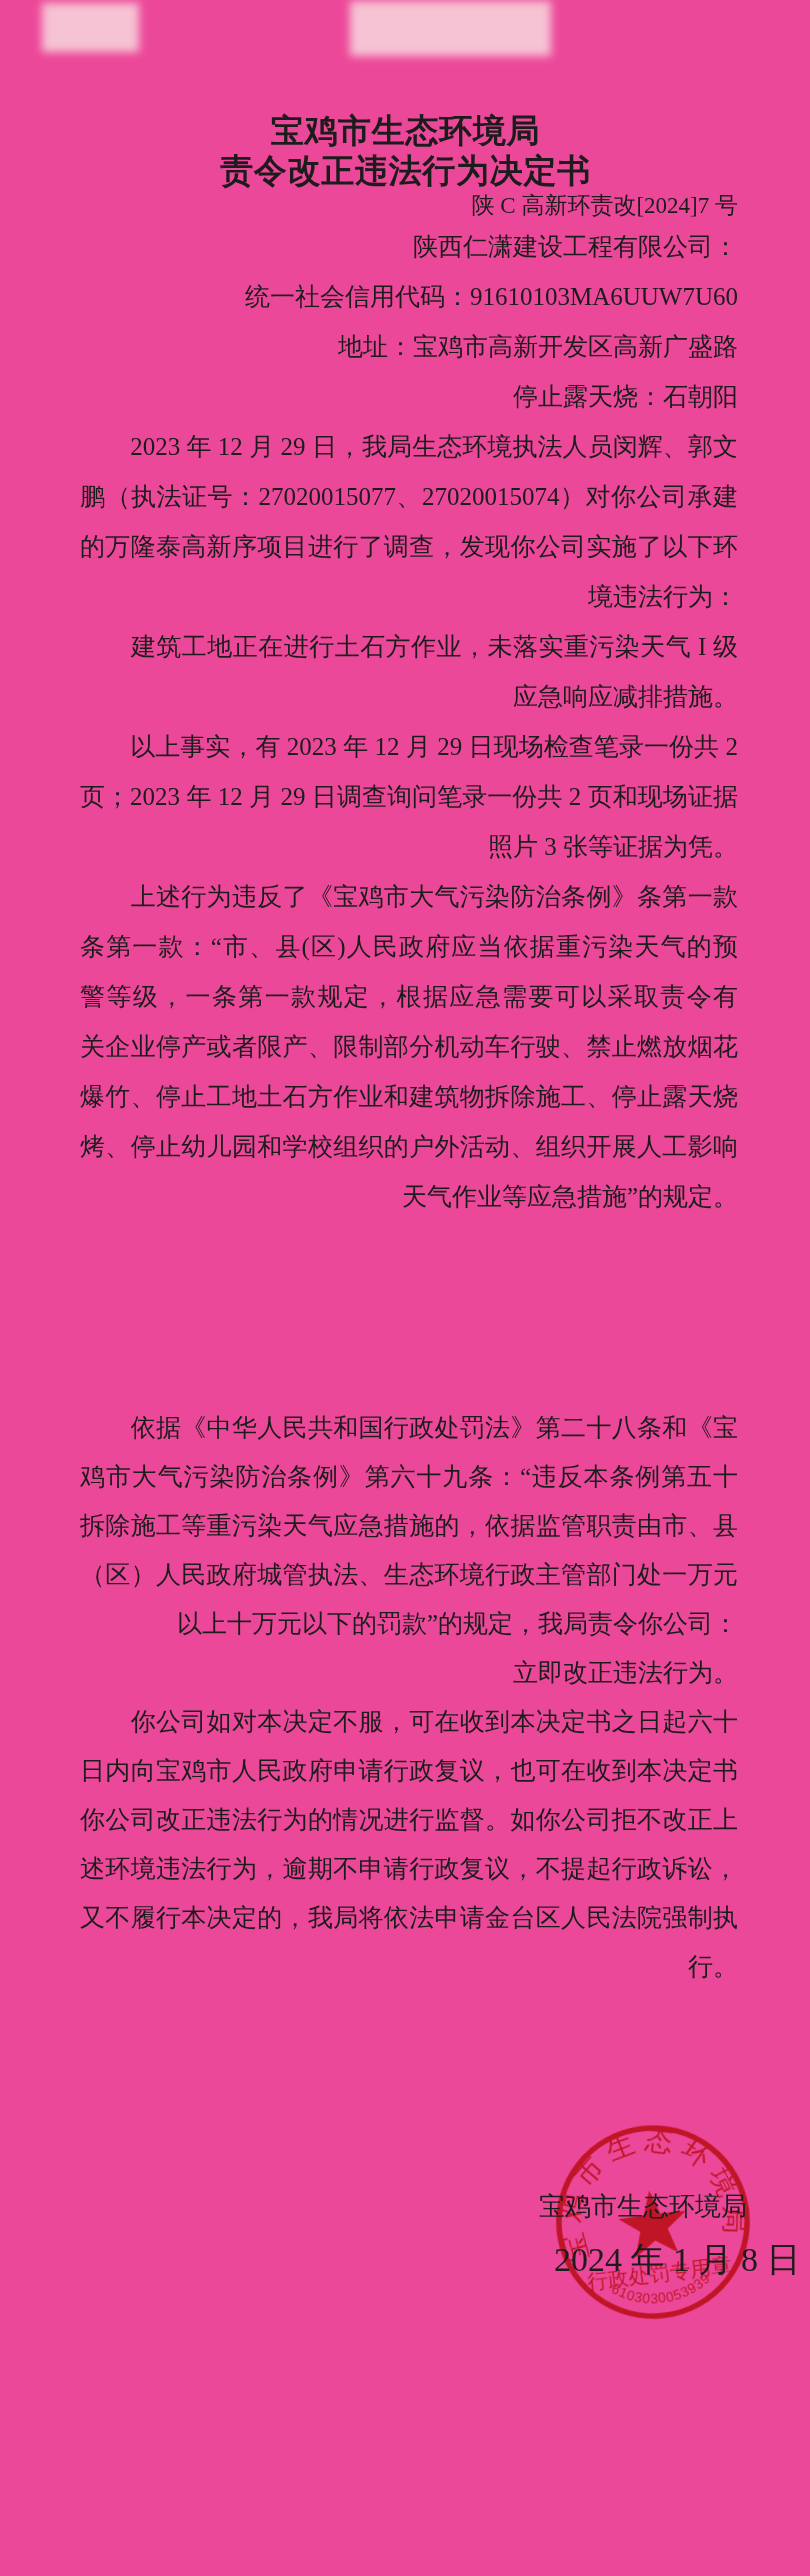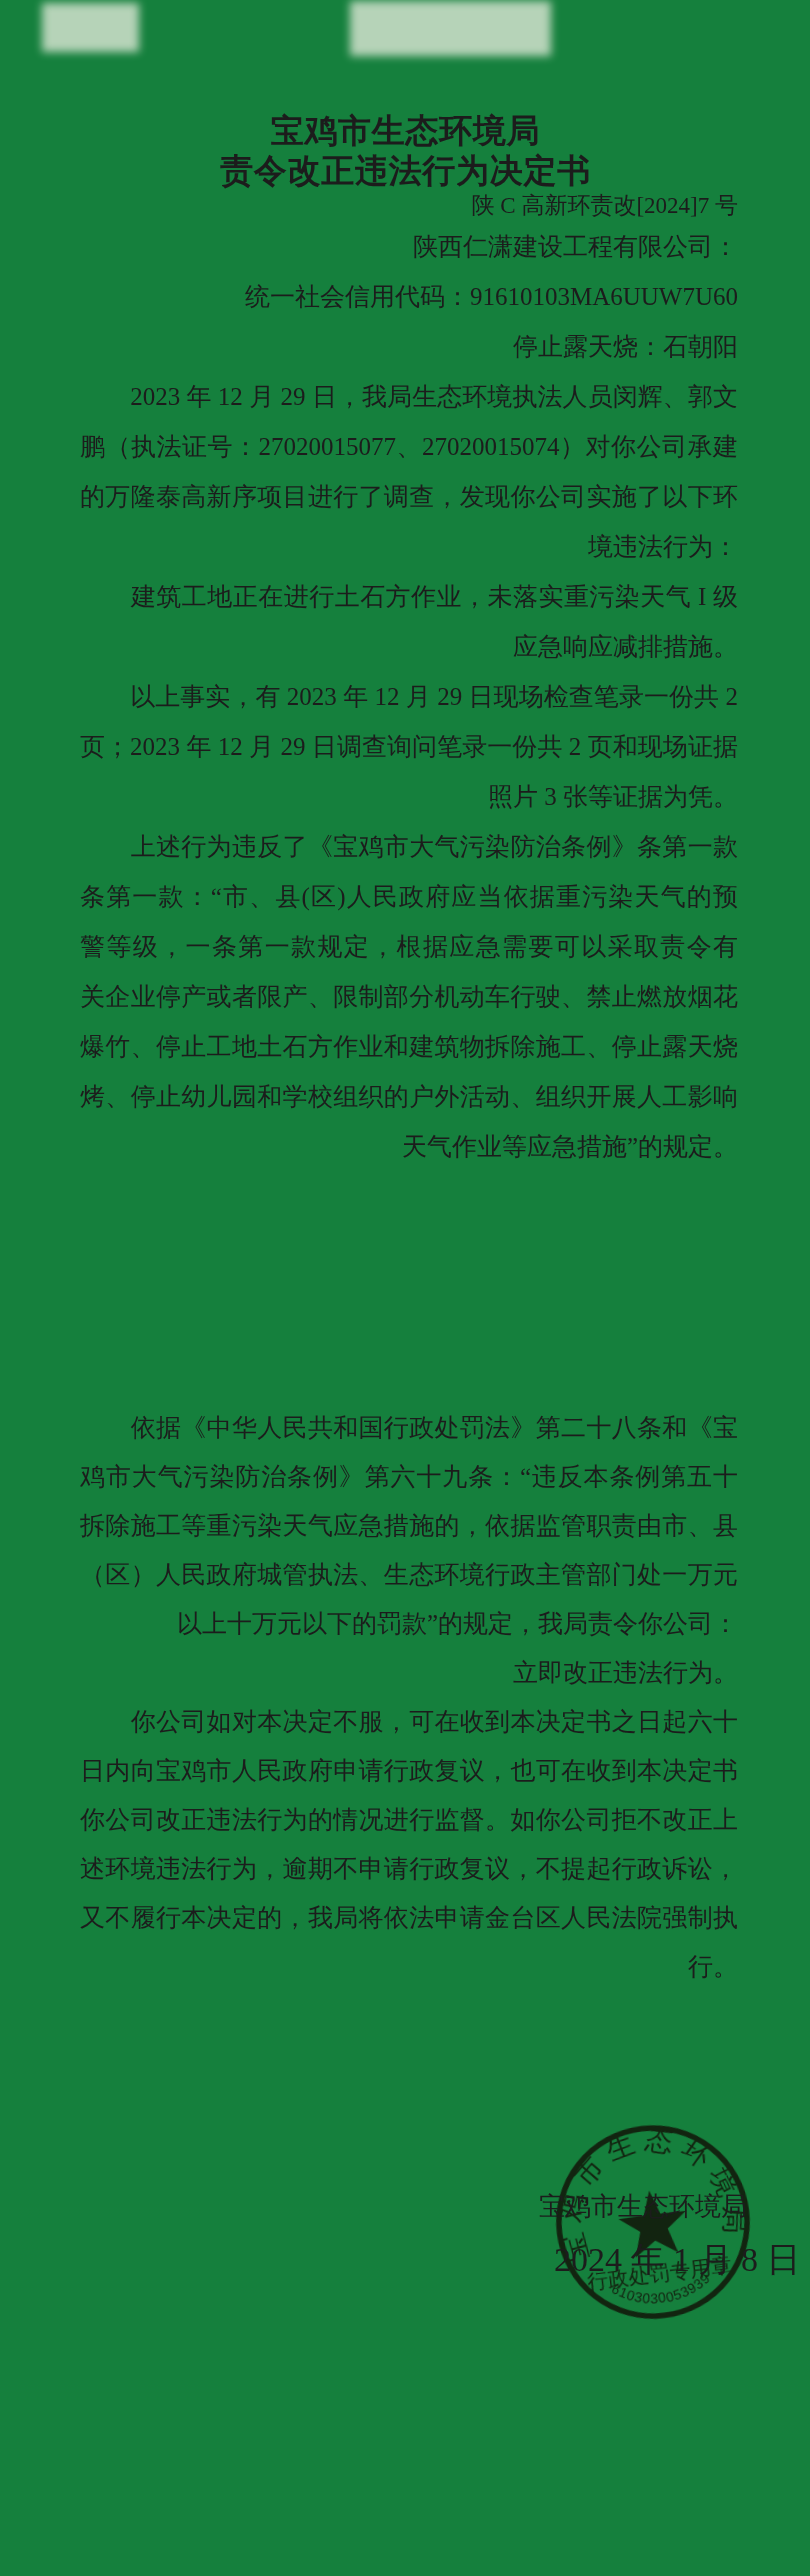--- a/index.html
+++ b/index.html
@@ -1,19 +1,19 @@
 <!DOCTYPE html>
 <html style="font-size:11px"><head>
 <meta charset="utf-8">
 <style>
   html,body{margin:0;padding:0;background:#e8e8e8;}
   .page{
     position:relative;
     width:811px;height:2576px;
-    background:#15803d;
+    background:#ec4899;
     overflow:hidden;
     font-family:"Liberation Serif","DejaVu Serif",serif;
     color:#1c1c1c;
   }
   .artifact{position:absolute;background:#faf7ec;filter:blur(4.2px);opacity:.7;}
   .title-block{position:absolute;top:111px;left:0;right:0;text-align:center;}
   .title-line{height:40px;line-height:40px;font-size:33px;font-weight:bold;letter-spacing:0.7px;}
   .doc-number{position:absolute;top:192px;left:80px;width:658px;text-align:right;font-size:23px;line-height:28px;}
   .text-block{position:absolute;left:80px;width:658px;font-size:25px;}
   .upper{top:222px;}
@@ -42,20 +42,21 @@
   <div class="title-block">
     <div class="title-line">宝鸡市生态环境局</div>
     <div class="title-line">责令改正违法行为决定书</div>
   </div>
 
   <div class="doc-number">陕 C 高新环责改[2024]7 号</div>
 
   <div class="text-block upper">
       <div class="line">陕西仁潇建设工程有限公司：</div>
       <div class="line">统一社会信用代码：91610103MA6UUW7U60</div>
+      <div class="line">地址：宝鸡市高新开发区高新广盛路</div>
       <div class="line">停止露天烧：石朝阳</div>
       <div class="line j">　　2023 年 12 月 29 日，我局生态环境执法人员闵辉、郭文</div>
       <div class="line j">鹏（执法证号：27020015077、27020015074）对你公司承建</div>
       <div class="line j">的万隆泰高新序项目进行了调查，发现你公司实施了以下环</div>
       <div class="line">境违法行为：</div>
       <div class="line j">　　建筑工地正在进行土石方作业，未落实重污染天气 I 级</div>
       <div class="line">应急响应减排措施。</div>
       <div class="line j">　　以上事实，有 2023 年 12 月 29 日现场检查笔录一份共 2</div>
       <div class="line j">页；2023 年 12 月 29 日调查询问笔录一份共 2 页和现场证据</div>
       <div class="line">照片 3 张等证据为凭。</div>

